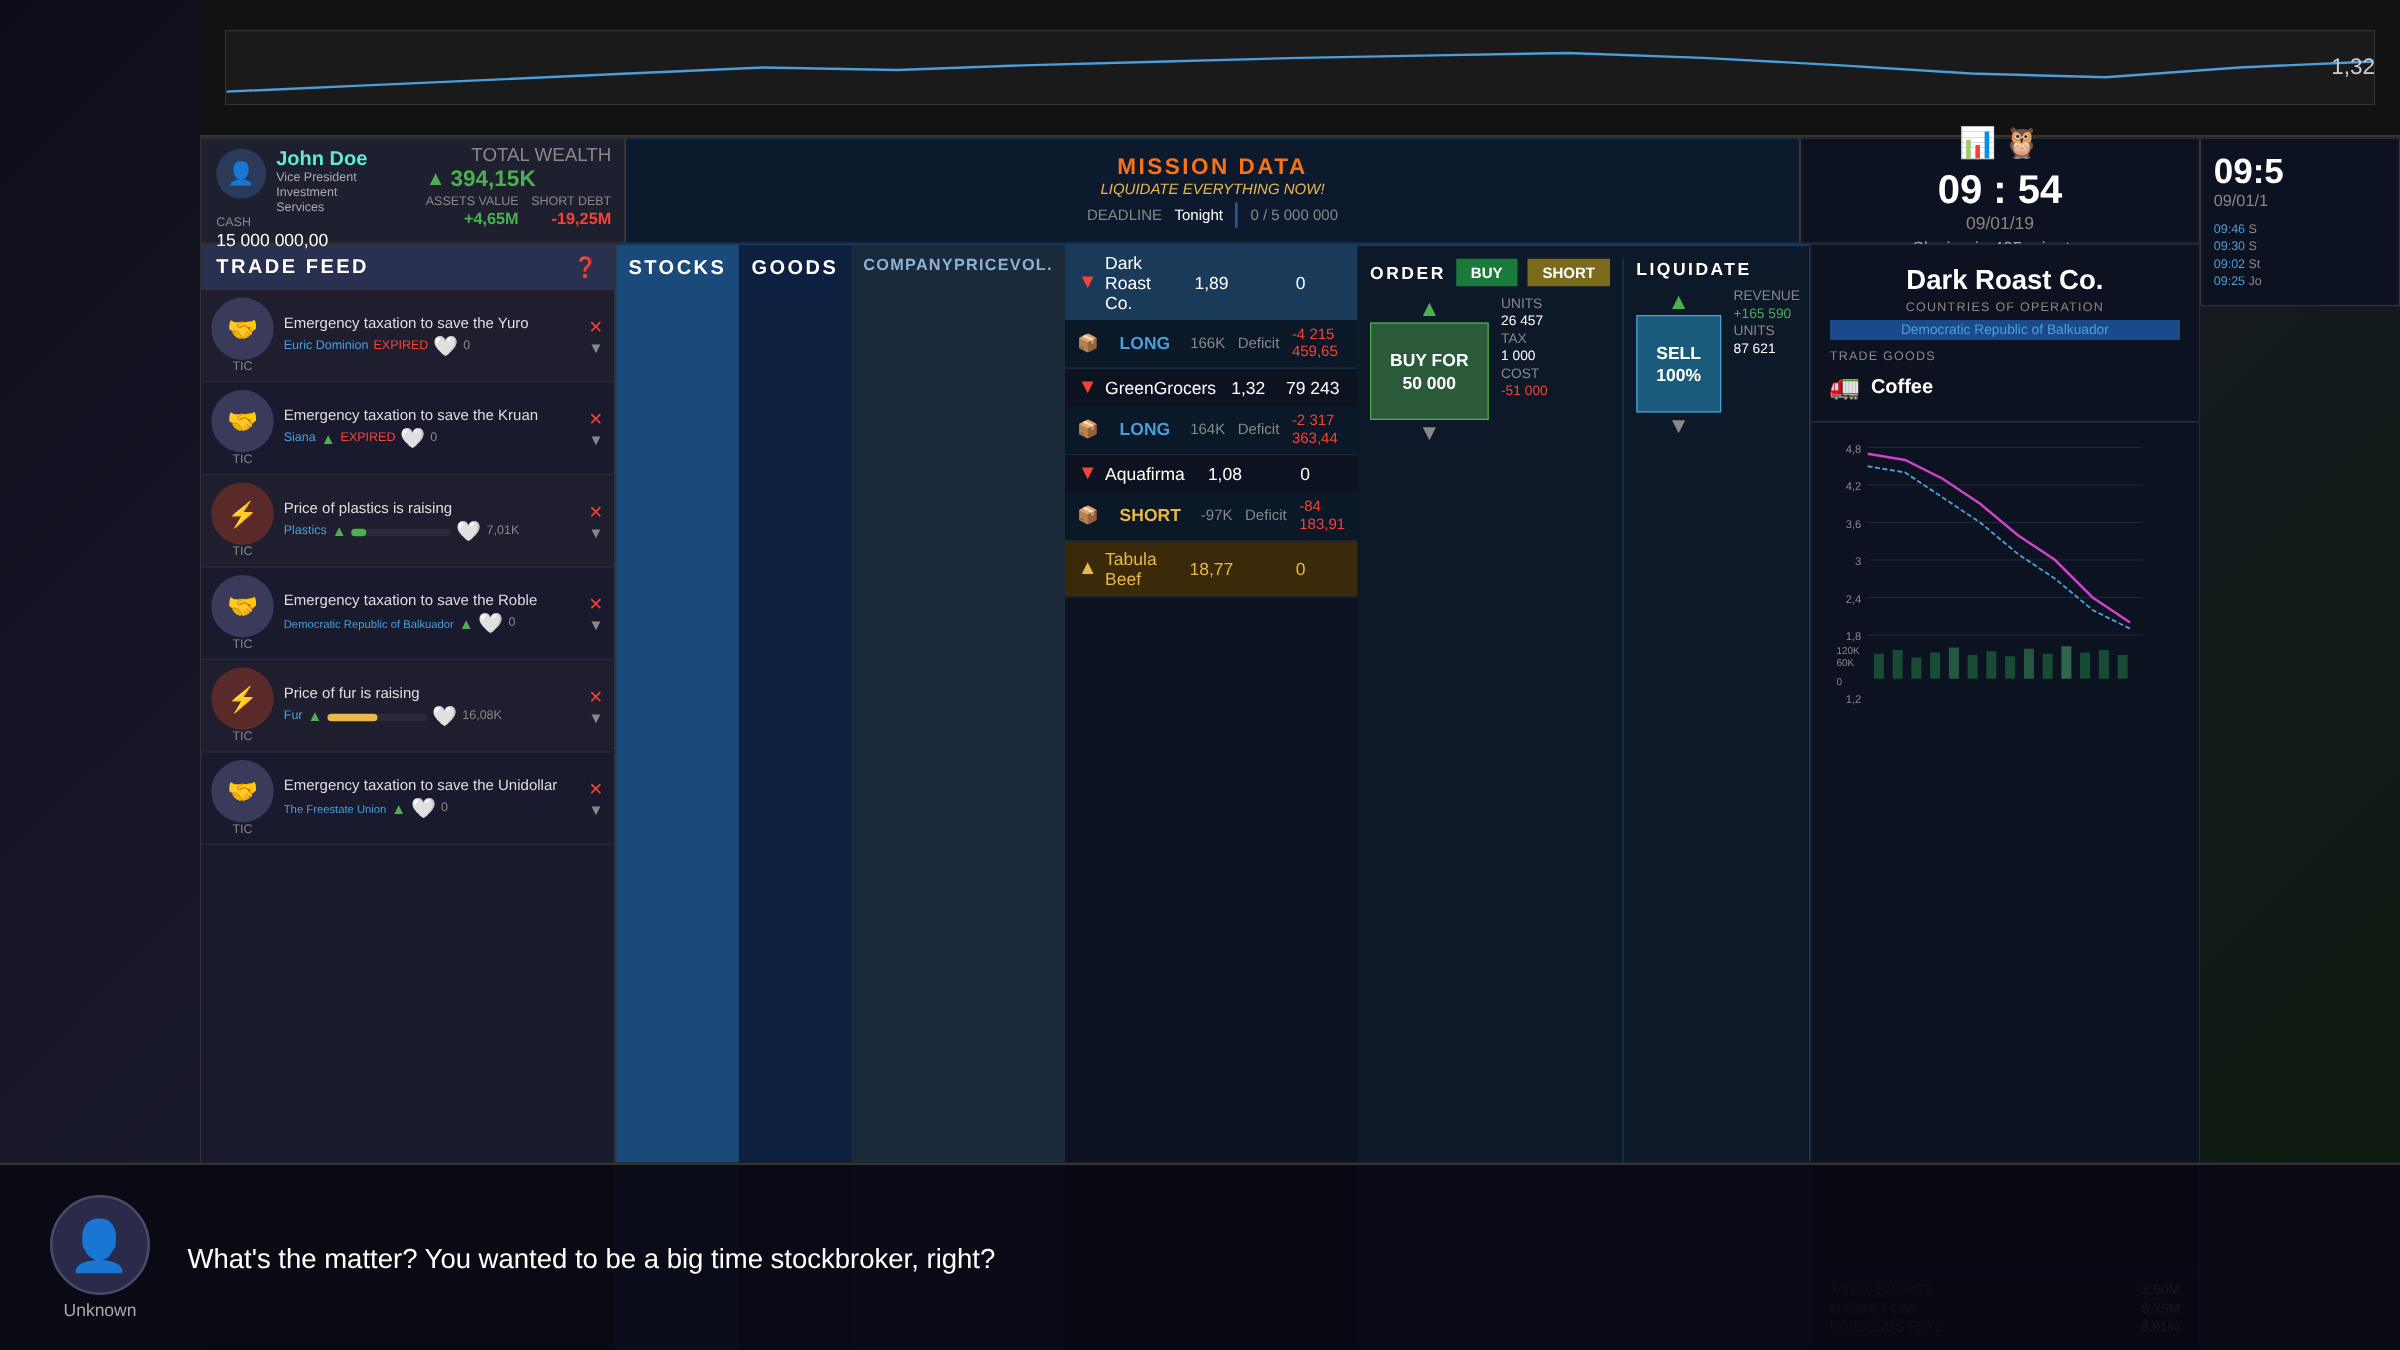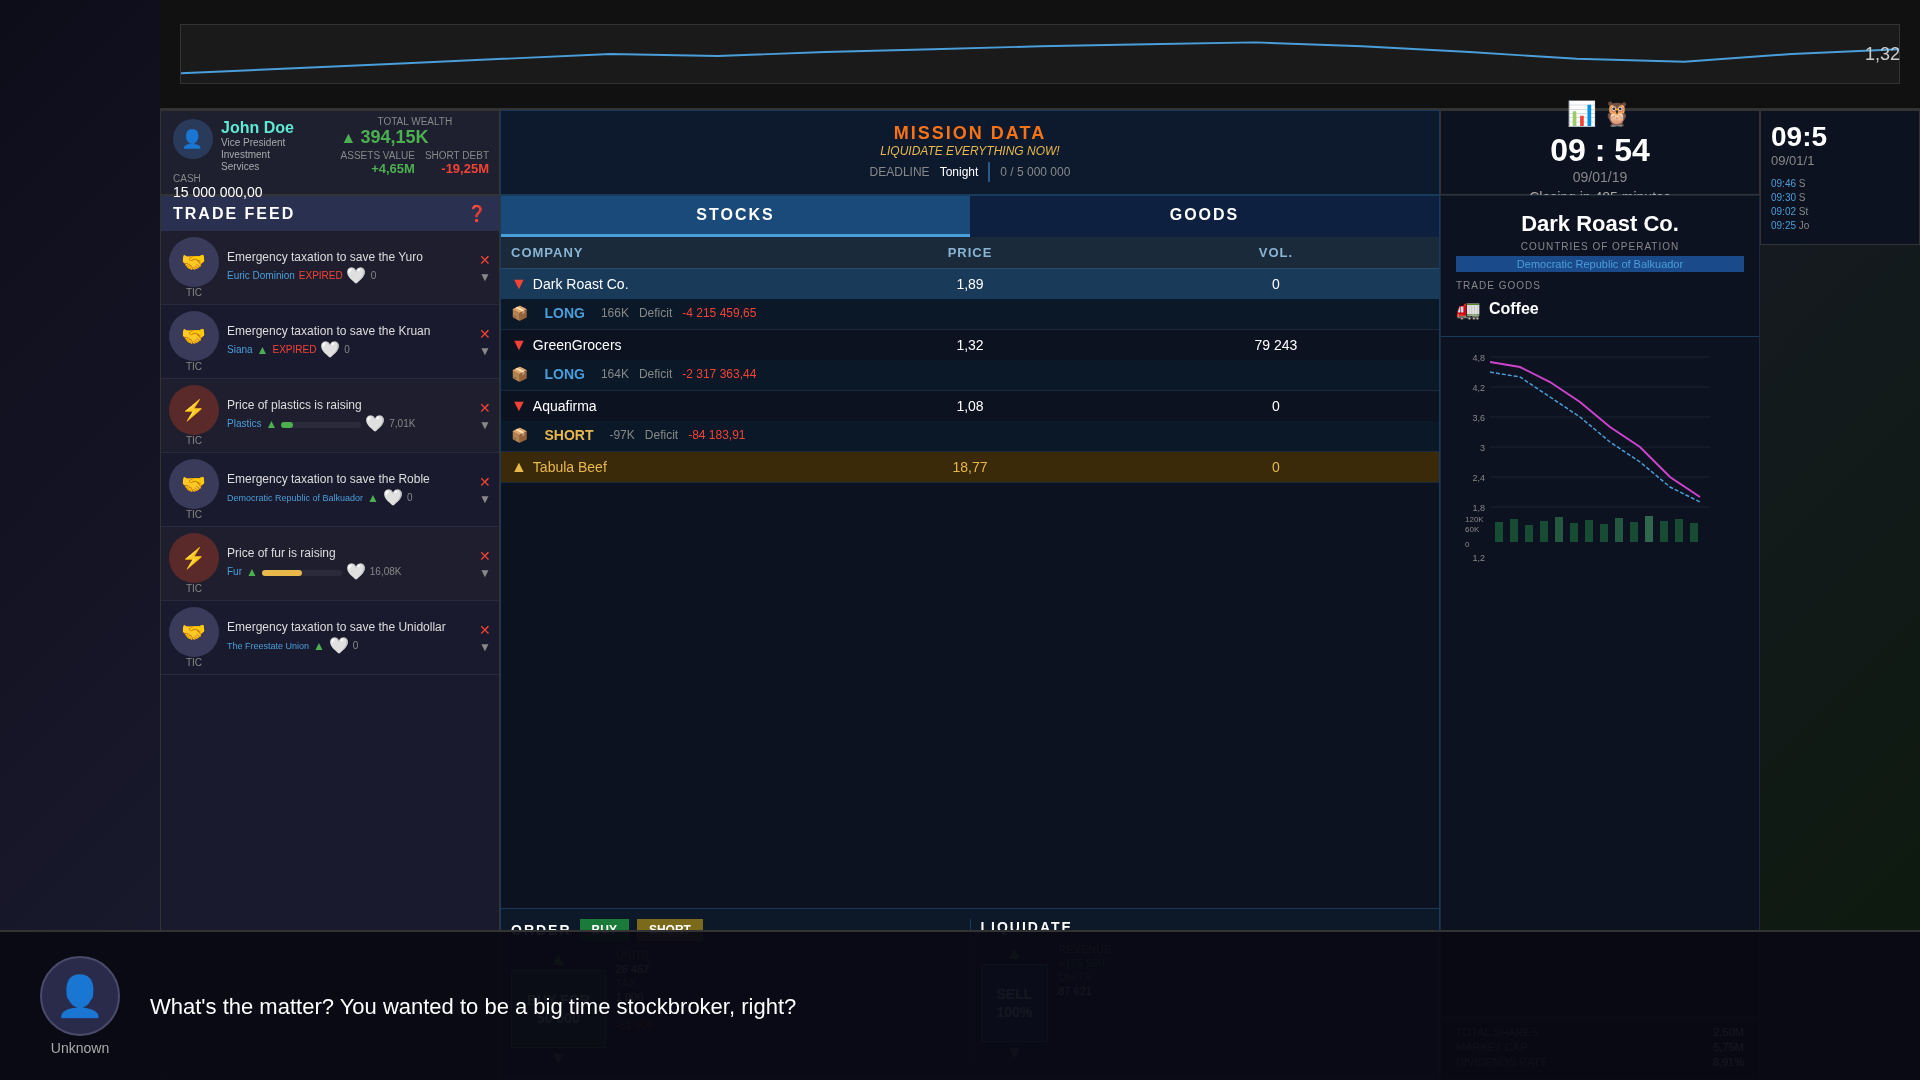--- a/index.html
+++ b/index.html
@@ -91,22 +91,21 @@
 
     .wealth-section {
       position: absolute;
       right: 10px;
       top: 5px;
       text-align: right;
     }
 
     .wealth-label {
       color: #888;
-      font-size: 10px;
-      text-align: center;
+      font-size: 15px;
     }
 
     .wealth-sub {
       font-size: 10px;
       color: #888;
     }
 
     .wealth-pos { color: #4CAF50; }
     .wealth-neg { color: #f44336; }
 
@@ -303,21 +302,21 @@
       font-size: 12px;
       cursor: pointer;
     }
 
     
     .center-panel {
       flex: 1;
       background: #0d1220;
       border: 1px solid #1a3a5c;
       display: flex;
-      flex-direction: column;
+      flex-direction: row;
     }
 
     .tabs-row {
       display: flex;
       background: #0d2040;
     }
 
     .tab {
       flex: 1;
       padding: 10px;

